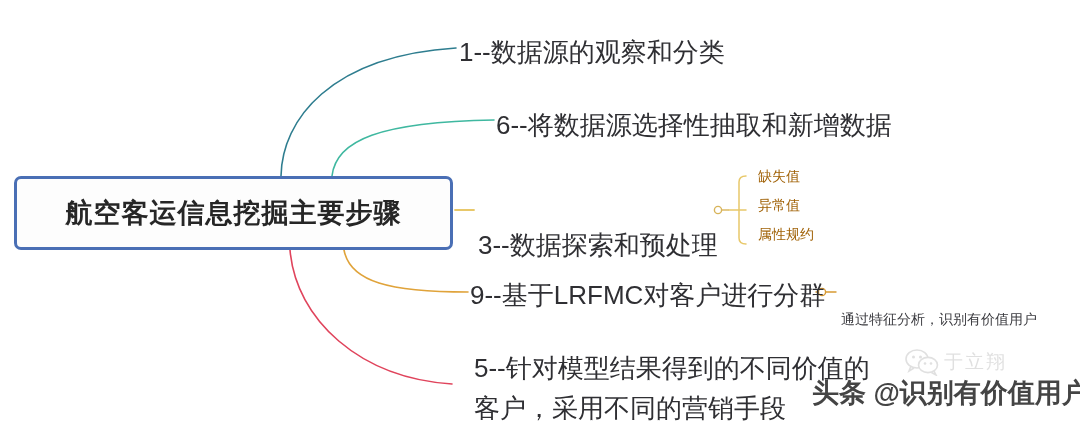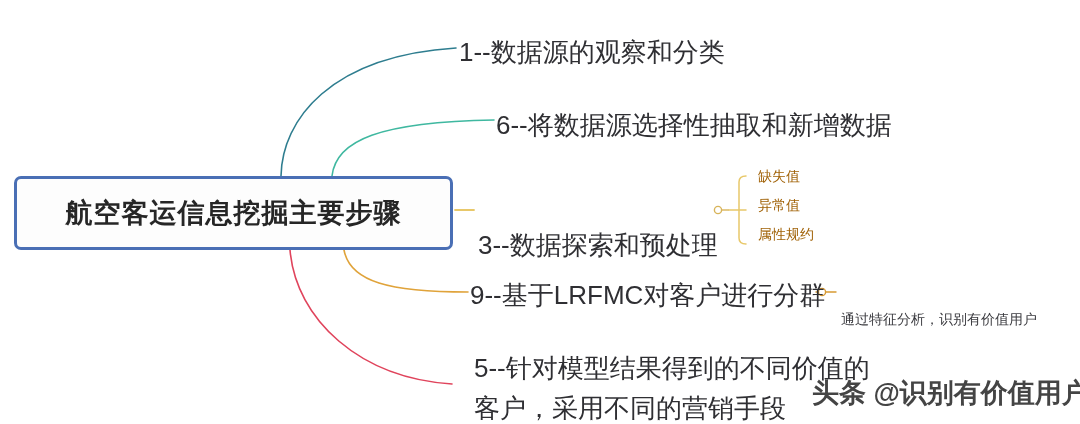--- a/index.html
+++ b/index.html
@@ -188,16 +188,29 @@
     </div>
     <div class="sub3-item i2">
       <span>属性规约</span>
     </div>
   </div>
 
   <div id="sub4-note">
     <span>通过特征分析，识别有价值用户</span>
   </div>
 
+  <div id="wm-wechat">
+    <svg width="34" height="28" viewBox="0 0 34 28">
+      <ellipse cx="12" cy="11" rx="11" ry="9" fill="none" stroke="#9a9a9a" stroke-width="1.6"></ellipse>
+      <path d="M 6,18 L 4,23 L 9,20" fill="none" stroke="#9a9a9a" stroke-width="1.6"></path>
+      <circle cx="8.5" cy="9" r="1.5" fill="#9a9a9a"></circle>
+      <circle cx="15.5" cy="9" r="1.5" fill="#9a9a9a"></circle>
+      <ellipse cx="23" cy="17" rx="9.5" ry="7.6" fill="#ffffff" stroke="#9a9a9a" stroke-width="1.6"></ellipse>
+      <path d="M 29,23 L 31,27 L 26.5,24.5" fill="none" stroke="#9a9a9a" stroke-width="1.6"></path>
+      <circle cx="20" cy="15.5" r="1.3" fill="#9a9a9a"></circle>
+      <circle cx="26" cy="15.5" r="1.3" fill="#9a9a9a"></circle>
+    </svg>
+    <span id="wm-wechat-name">于立翔</span>
+  </div>
 
   <div id="wm-toutiao">头条 @识别有价值用户</div>
 
 </div>
 
 </body></html>

